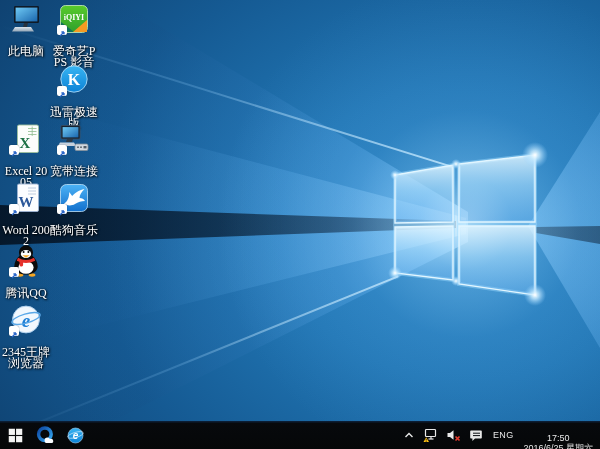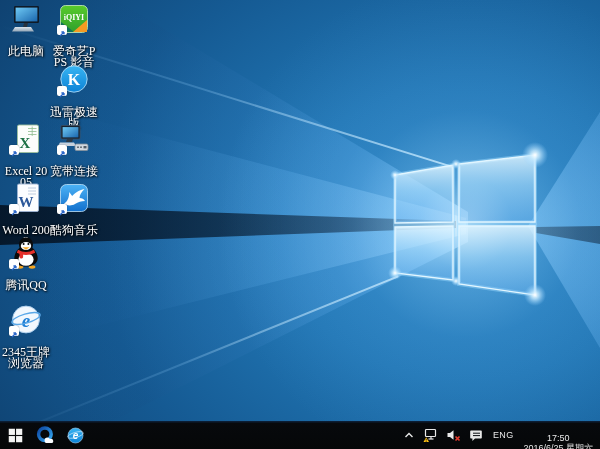--- a/index.html
+++ b/index.html
@@ -41,21 +41,21 @@
   .logo-svg{position:absolute;left:0;top:0;pointer-events:none;}
 
   
   .cell{position:absolute;width:48px;text-align:center;color:#fff;cursor:default;font-family:Liberation Serif, serif;}
   .cell .ic{width:34px;height:34px;margin:0 auto;position:relative;}
   .cell .lbl{margin-top:10px;font-size:12px;line-height:11px;word-break:break-all;
     text-shadow:1px 1px 2px rgba(0,0,0,.95),0 0 3px rgba(0,0,0,.8);}
   .badge{position:absolute;left:0;bottom:1px;width:10px;height:10px;background:#fff;
     border-radius:2px;box-shadow:0 0 1px rgba(0,0,0,.6);}
   .c1{left:2px}.c2{left:50px}
-  .r1{top:2px}.r2{top:63px}.r3{top:122px}.r4{top:181px}.r5{top:236px}.r6{top:303px}.r7{top:364px}
+  .r1{top:2px}.r2{top:63px}.r3{top:122px}.r4{top:181px}.r5{top:244px}.r6{top:303px}.r7{top:364px}
 
   
   .taskbar{position:absolute;left:0;bottom:0;width:600px;height:28px;
     background:linear-gradient(180deg,#0c1d33 0,#0c1d33 1px,#07090c 2px,#050708 100%);
     display:flex;align-items:center;color:#e8e8e8;}
   .tb-btn{width:30px;height:28px;display:flex;align-items:center;justify-content:center;}
   .tray{margin-left:auto;display:flex;align-items:center;height:36px;}
   .tray-btn{height:28px;display:flex;align-items:center;justify-content:center;padding:0 4px;}
   .tray-lang{font-size:9px;padding:0 6px;letter-spacing:.3px;}
   .clock{font-size:9px;line-height:10.5px;text-align:center;padding:16px 7px 0 4px;white-space:nowrap;}

